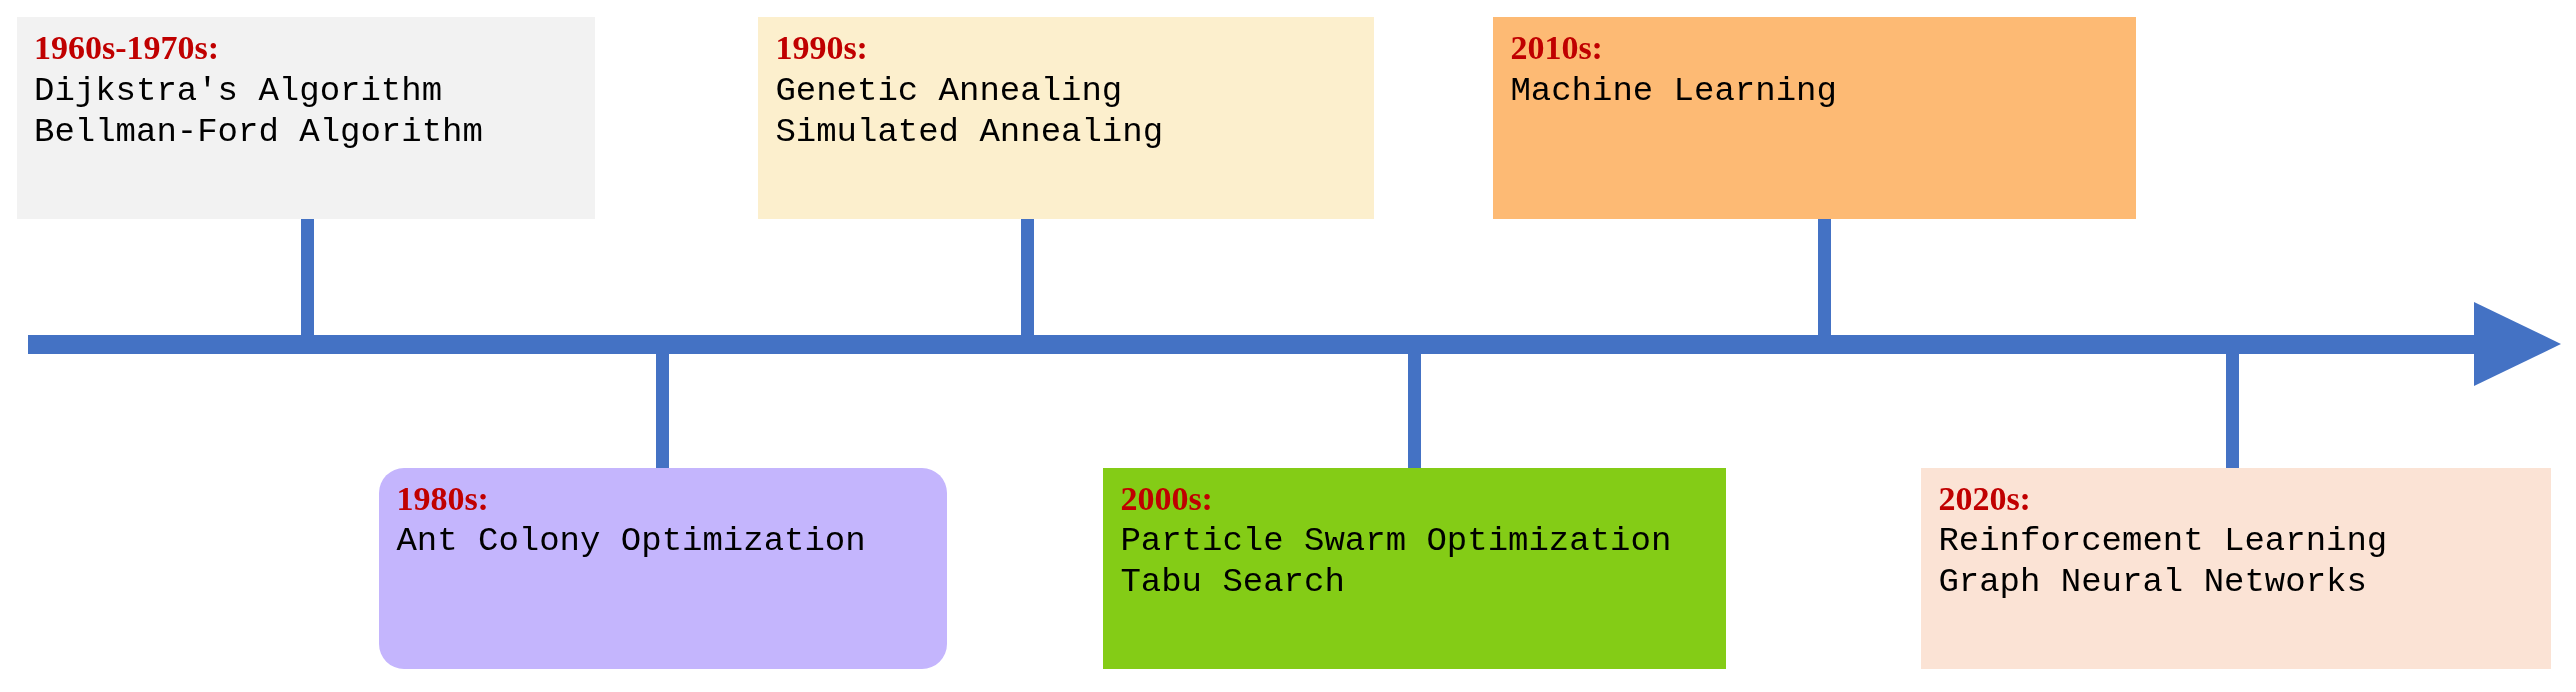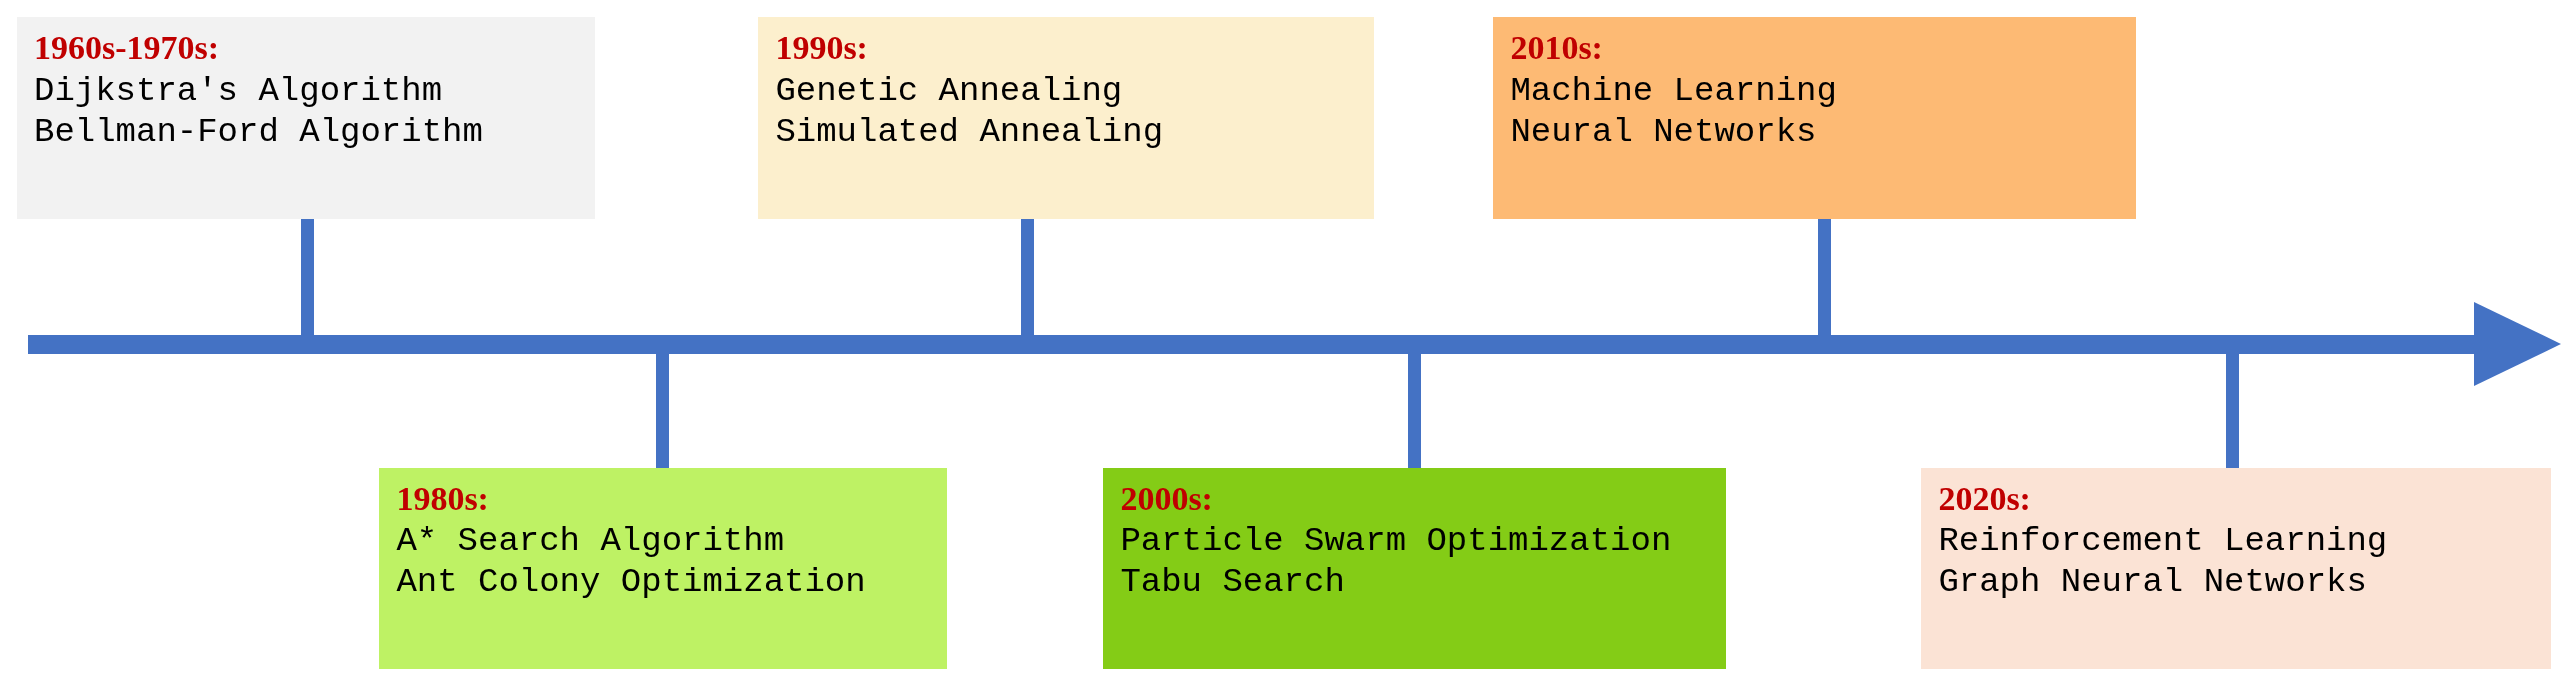--- a/index.html
+++ b/index.html
@@ -84,26 +84,24 @@
 
   <div class="event-box" style="left:730px; top:17.4px; width:616px; height:202px; background:#FCEFCD;margin-left:28px;">
     <span class="era-label">1990s:</span>
     <span class="item-line">Genetic Annealing</span>
     <span class="item-line">Simulated Annealing</span>
   </div>
 
   <div class="event-box" style="left:1493px; top:17.4px; width:643px; height:202px; background:#fdba74;">
     <span class="era-label">2010s:</span>
     <span class="item-line">Machine Learning</span>
-    <span class="item-line">Neural Networks</span>
   </div>
 
-  <div class="event-box" style="left:379px; top:468px; width:568px; height:201px; background:#bef264;">
+  <div class="event-box" style="left:379px; top:468px; width:568px; height:201px; background:#c4b5fd;border-radius:25px;">
     <span class="era-label">1980s:</span>
-    <span class="item-line">A* Search Algorithm</span>
     <span class="item-line">Ant Colony Optimization</span>
   </div>
 
   <div class="event-box" style="left:1103px; top:468px; width:623px; height:201px; background:#84cc16;">
     <span class="era-label">2000s:</span>
     <span class="item-line">Particle Swarm Optimization</span>
     <span class="item-line">Tabu Search</span>
   </div>
 
   <div class="event-box" style="left:1921px; top:468px; width:630px; height:201px; background:#FBE3D5;">

